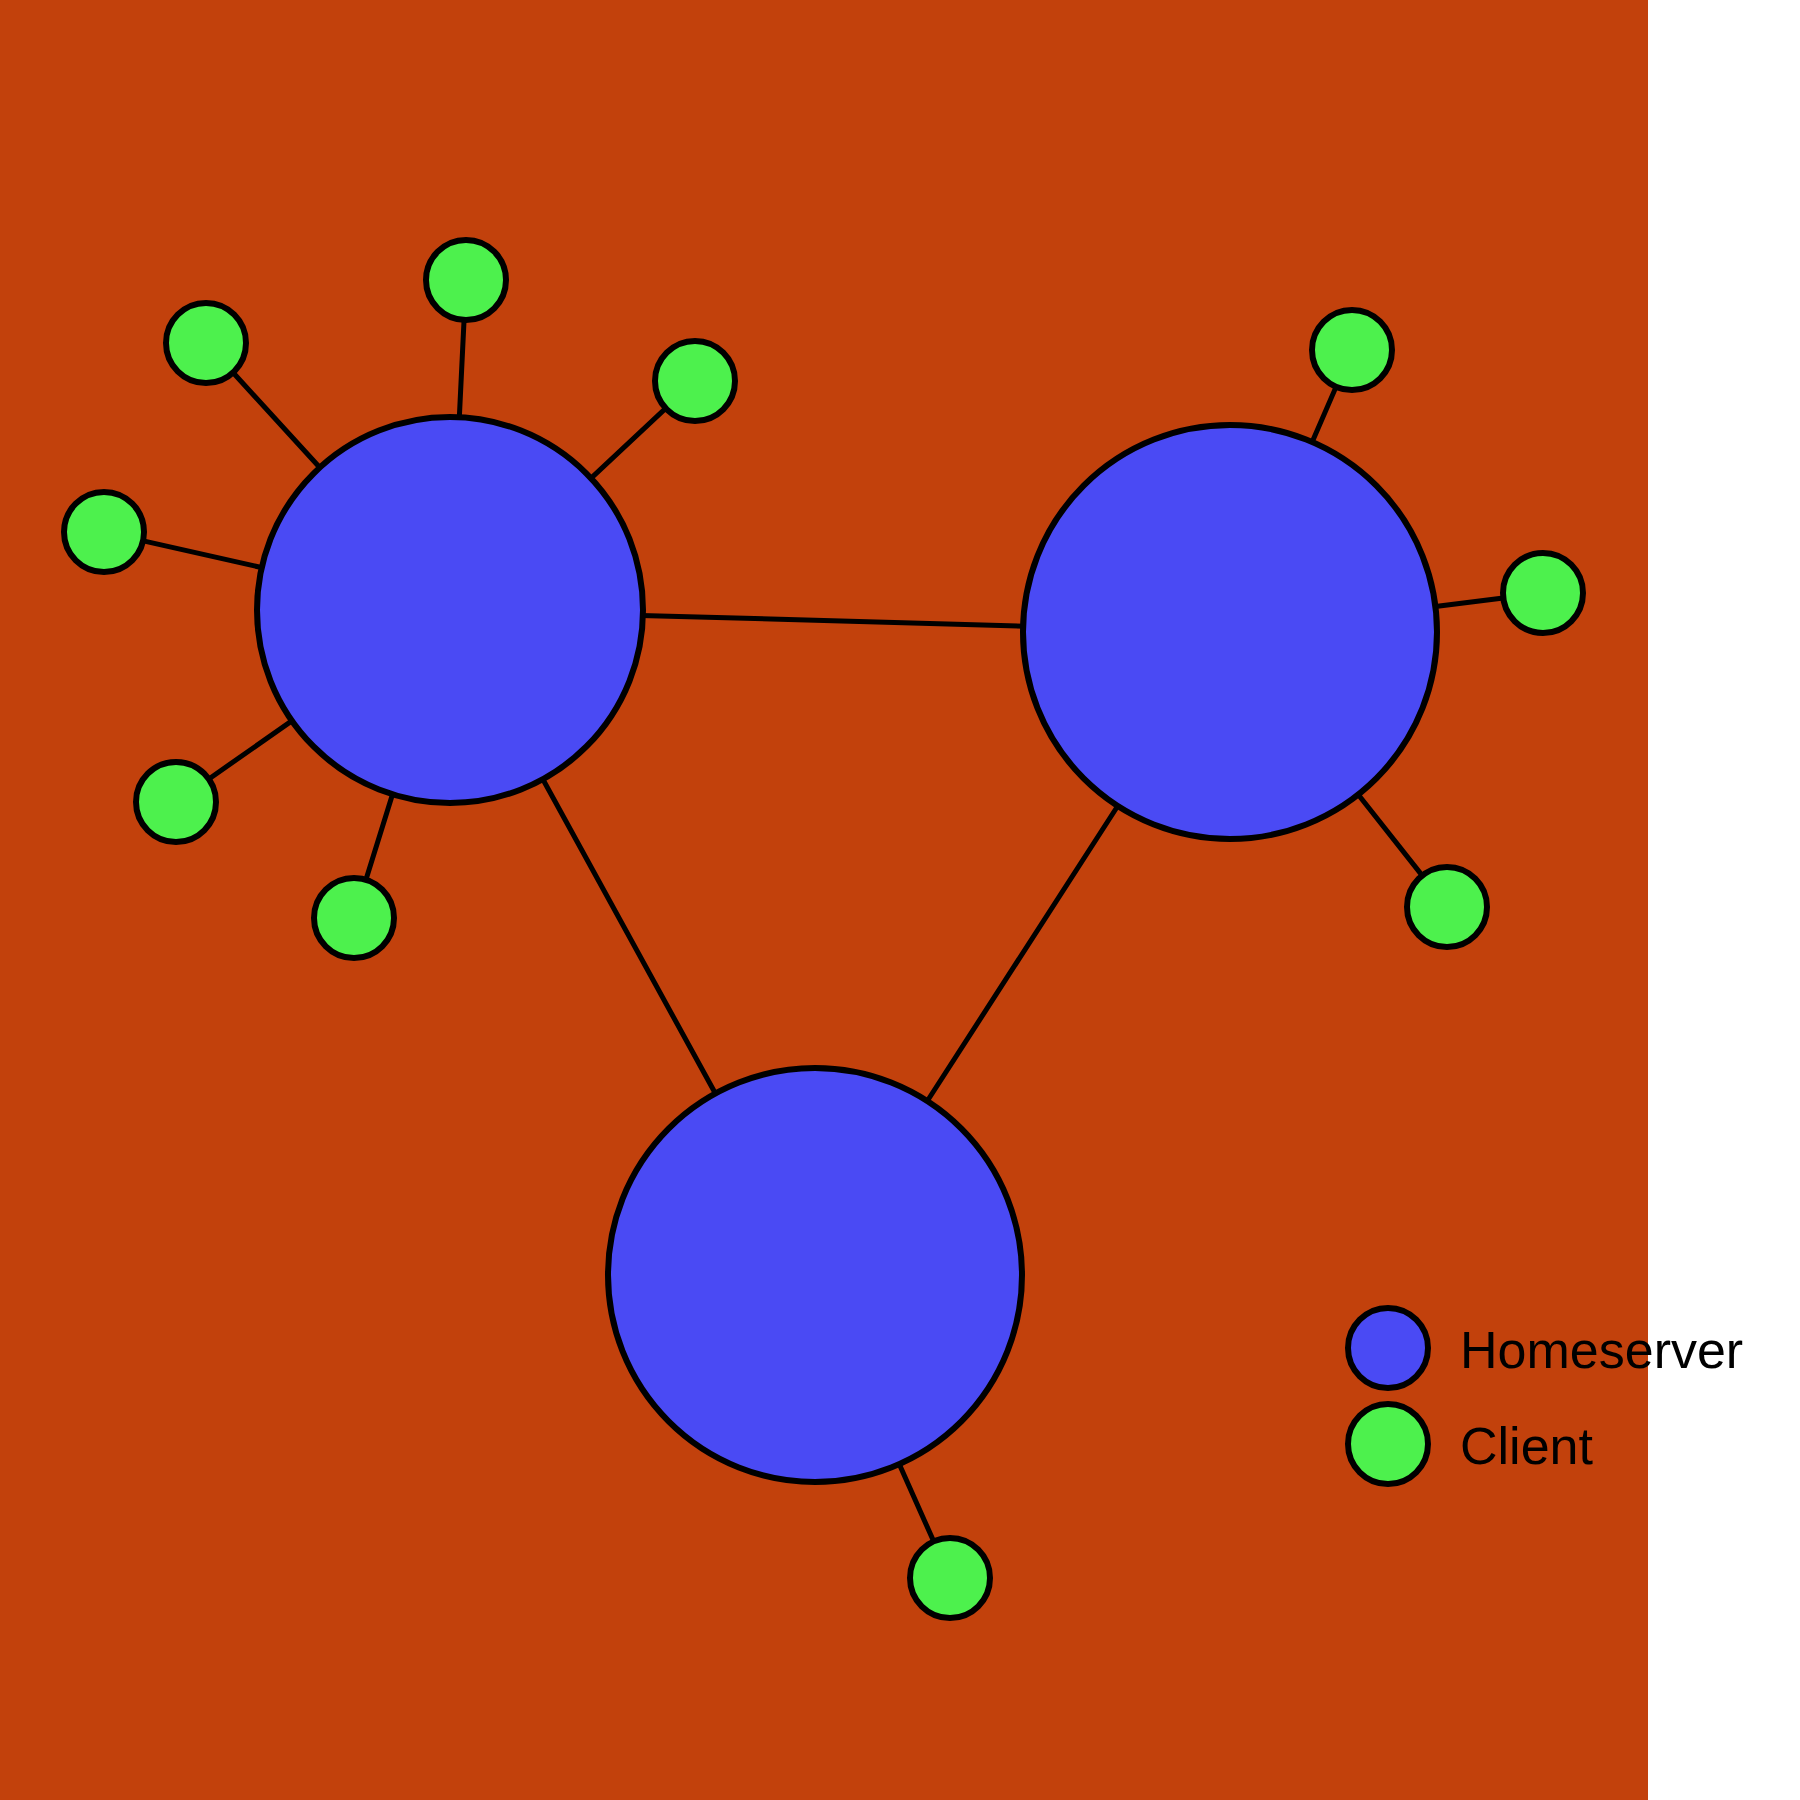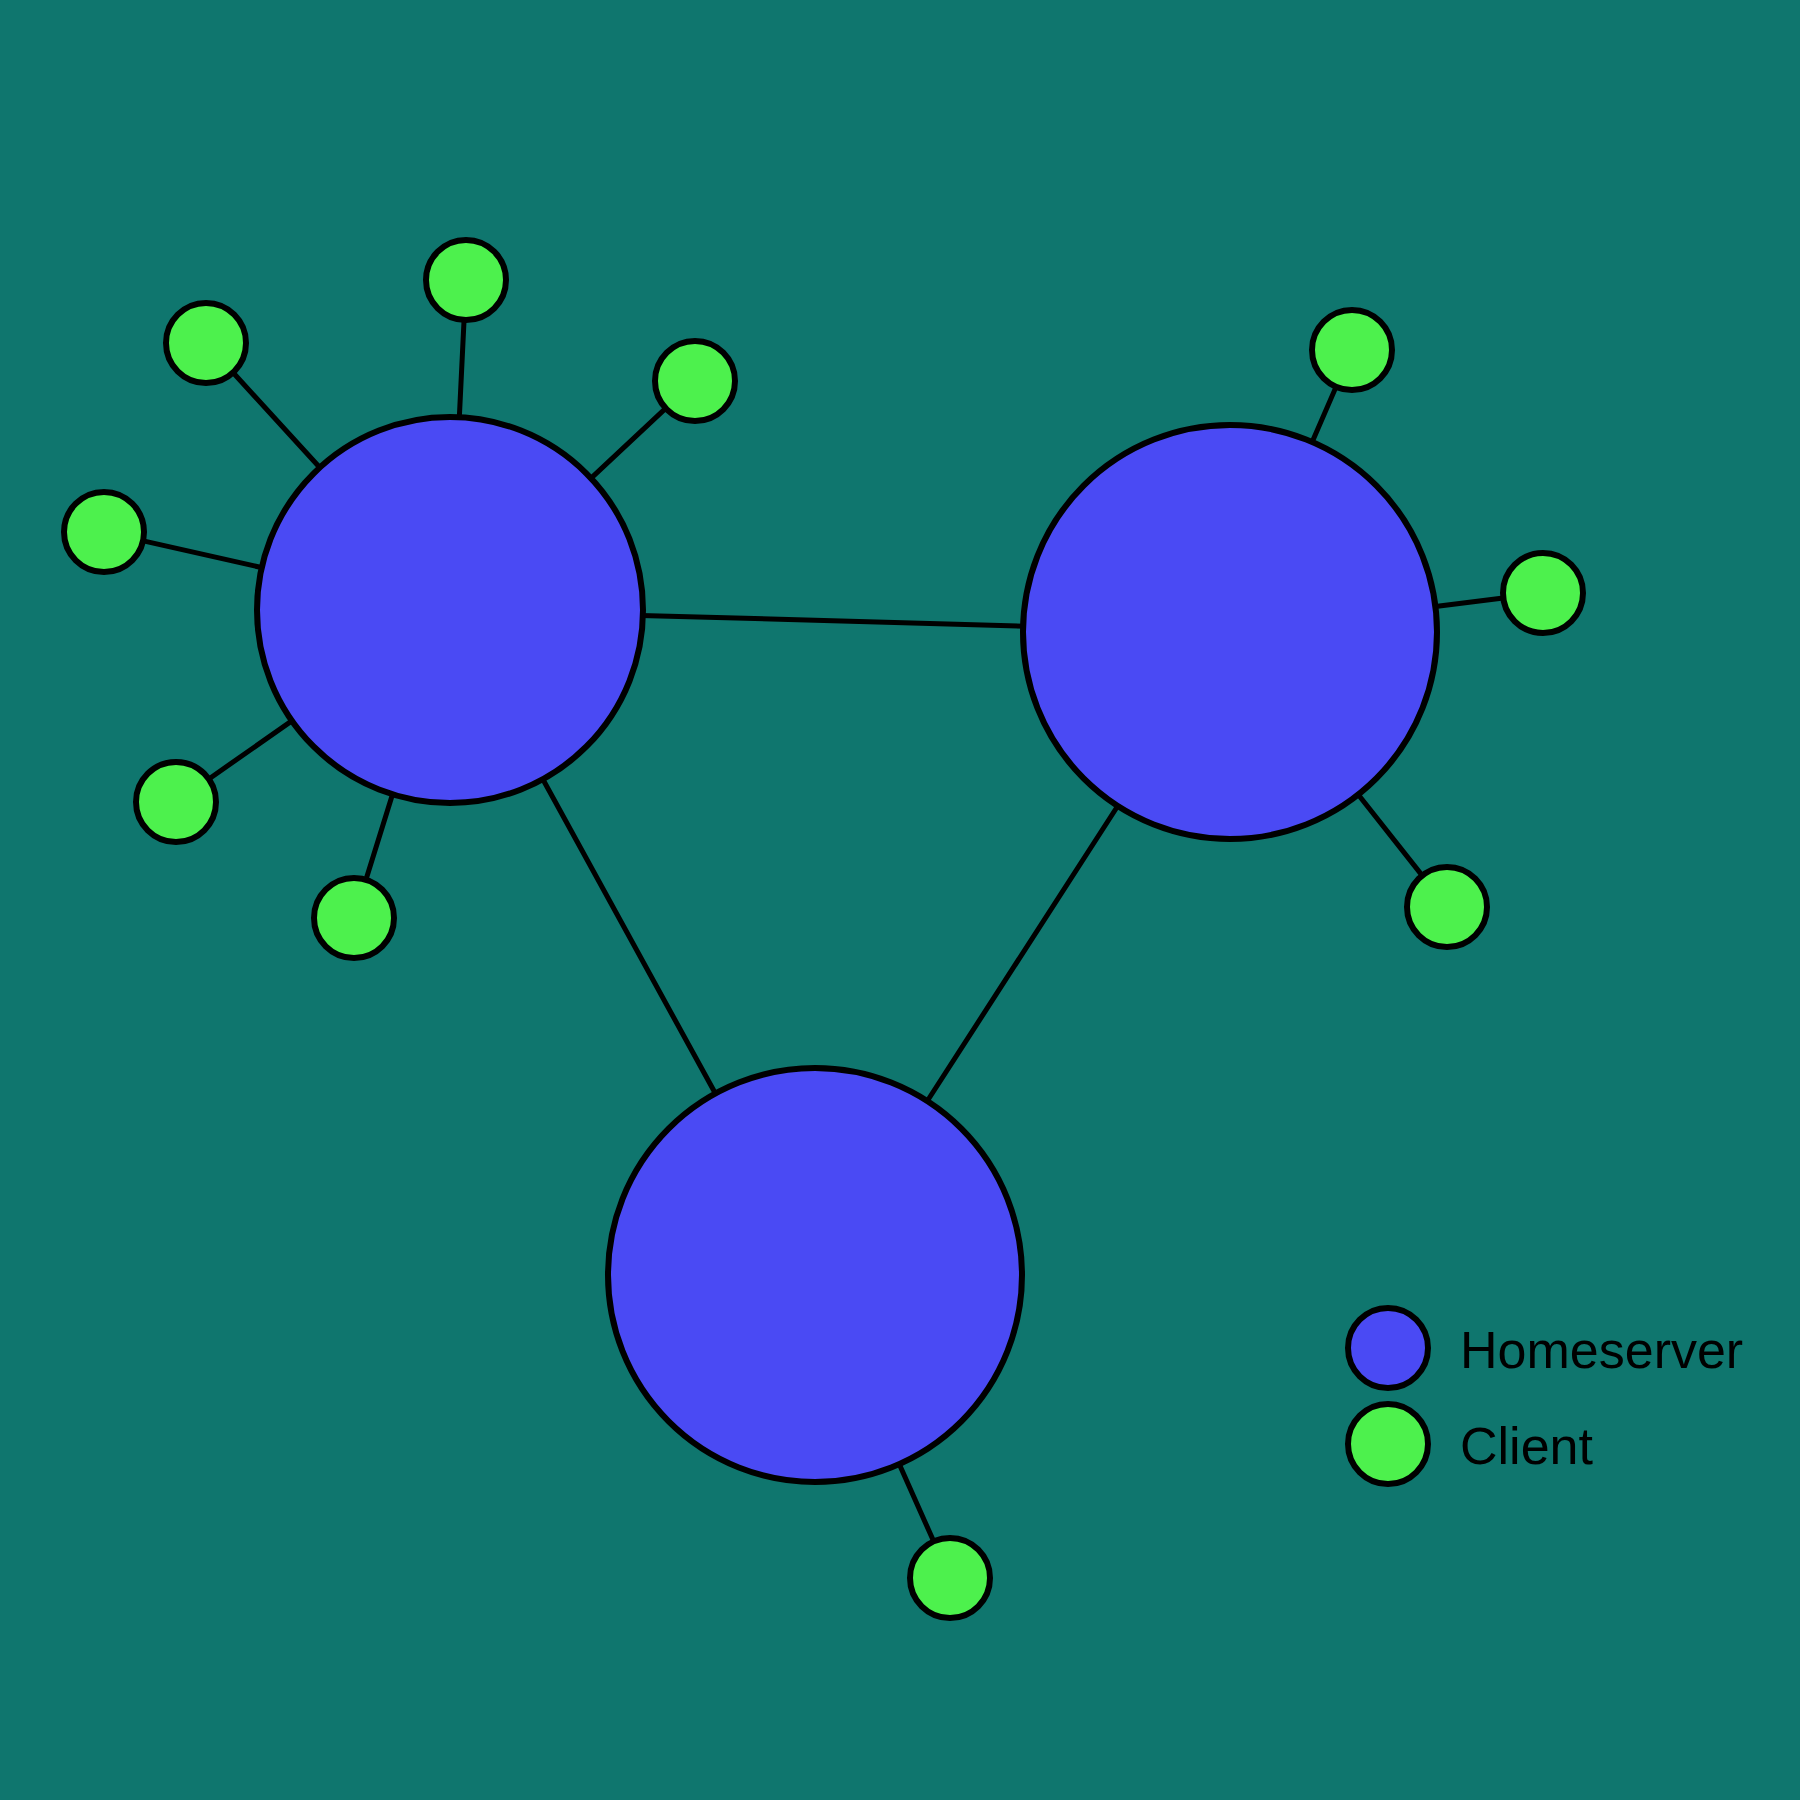--- a/index.html
+++ b/index.html
@@ -9,23 +9,23 @@
     background: #ffffff;
   }
   body {
     width: 1800px;
     height: 1800px;
     font-family: "Liberation Sans", sans-serif;
     overflow: hidden;
   }
   #diagram-root {
     position: relative;
-    width: 1800px;
+    width: 1648px;
     height: 1800px;
-    background: #0f766e;
+    background: #c2410c;
   }
   svg#graph-canvas {
     position: absolute;
     top: 0;
     left: 0;
     width: 1800px;
     height: 1800px;
     display: block;
   }
   .edge-line {

